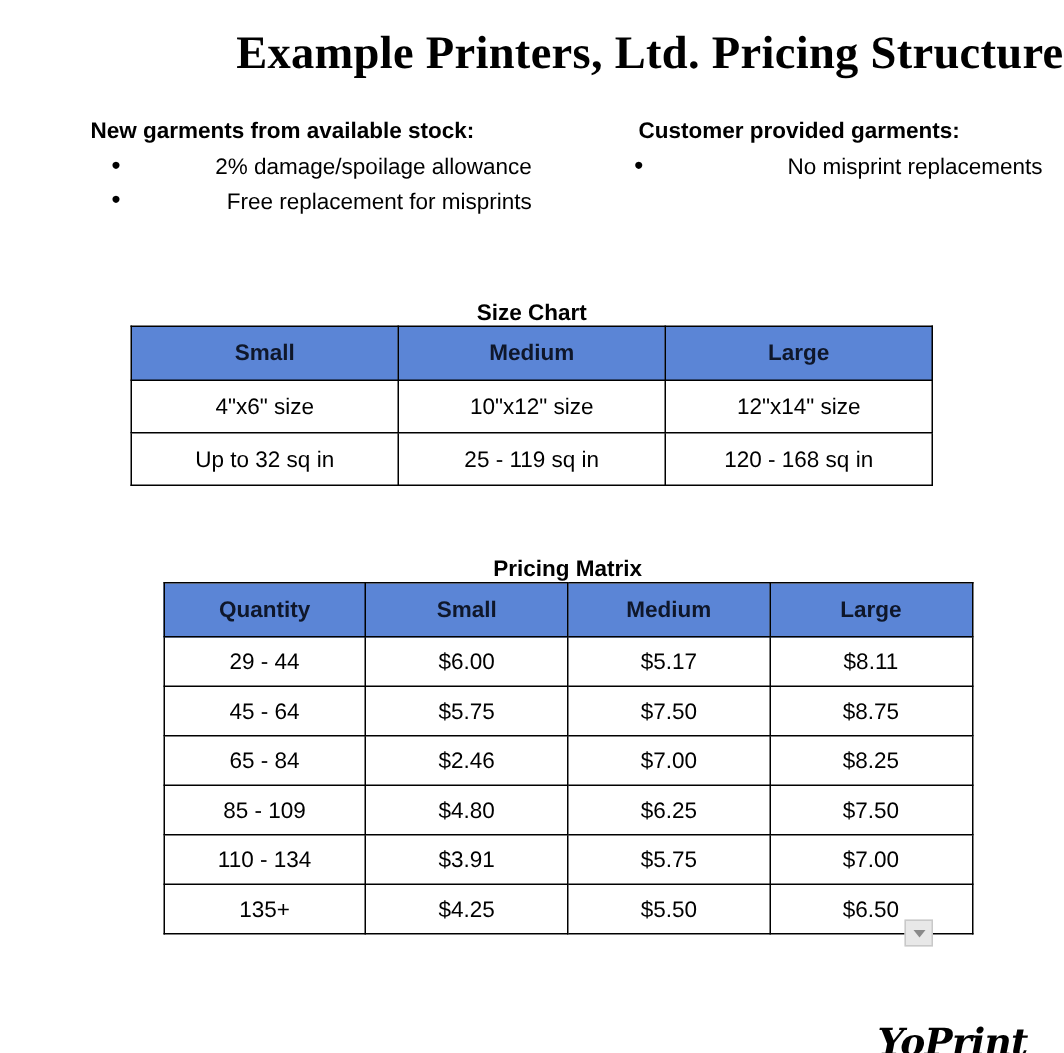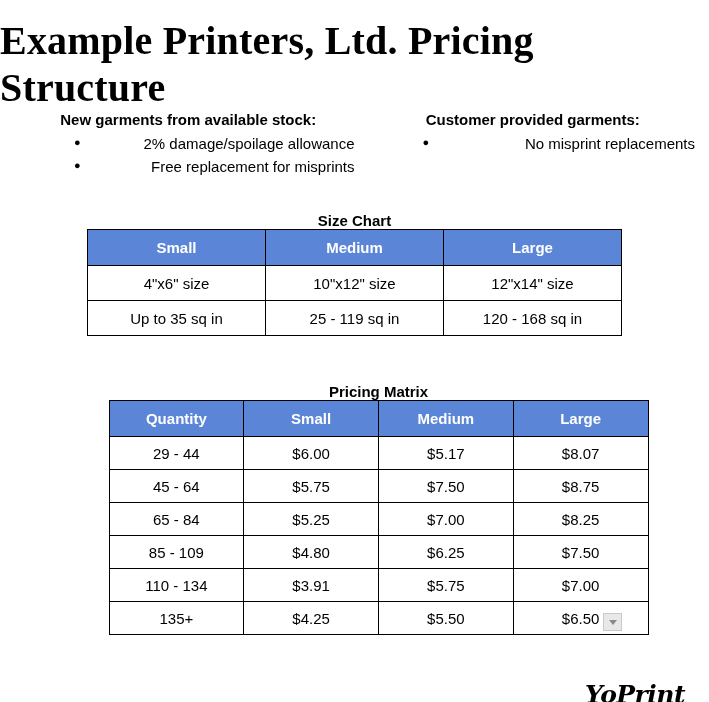--- a/index.html
+++ b/index.html
@@ -17,27 +17,28 @@
   }
   .page {
     width: 709px;
     height: 702px;
     position: relative;
     box-sizing: border-box;
   }
   .title {
     font-family: "Liberation Serif", serif;
     font-weight: bold;
-    font-size: 40px;
-    text-align: left;
+    font-size: 31px;
+    text-align: right;
     margin: 17px 0 0 0;
     letter-spacing: 0.2px;
   }
   .notes {
     display: flex;
+    margin-top: 26px;
     padding: 0 14px;
     box-sizing: border-box;
   }
   .notes-col {
     width: 50%;
     box-sizing: border-box;
   }
   .notes-col.left { padding-left: 8px; }
   .notes-col.right { padding-left: 16px; }
   .notes-head {
@@ -84,31 +85,31 @@
   table td, table th {
     border: 1px solid #000000;
     text-align: center;
     font-size: 15px;
     padding: 0;
     height: 33px;
     vertical-align: middle;
   }
   thead th {
     background: #5b85d6;
-    color: #ffffff;
+    color: #0f172a;
     font-weight: bold;
     height: 35px;
   }
   #size-chart-table { width: 535px; }
   #size-chart-table col { width: 33.333%; }
   #size-chart-table td { height: 34px; }
   #pricing-table { width: 540px; }
   #pricing-table col { width: 25%; }
   #pricing-table td { height: 32px; }
-  .size-chart-block { margin-top: 33px; }
+  .size-chart-block { margin-top: 53px; }
   .pricing-block { margin-top: 47px; margin-left: 48px; }
   .scroll-thumb {
     position: absolute;
     right: 87px;
     bottom: 88px;
     width: 19px;
     height: 18px;
     background: #e8e8e8;
     border: 1px solid #c9c9c9;
     box-sizing: border-box;
@@ -173,21 +174,21 @@
             <th>Large</th>
           </tr>
         </thead>
         <tbody>
           <tr>
             <td>4"x6" size</td>
             <td>10"x12" size</td>
             <td>12"x14" size</td>
           </tr>
           <tr>
-            <td>Up to 35 sq in</td>
+            <td>Up to 32 sq in</td>
             <td>25 - 119 sq in</td>
             <td>120 - 168 sq in</td>
           </tr>
         </tbody>
       </table>
     </div>
   </div>
 
   <div class="pricing-block">
     <div class="section-title">Pricing Matrix</div>
@@ -205,31 +206,31 @@
             <th>Small</th>
             <th>Medium</th>
             <th>Large</th>
           </tr>
         </thead>
         <tbody>
           <tr>
             <td>29 - 44</td>
             <td>$6.00</td>
             <td>$5.17</td>
-            <td>$8.07</td>
+            <td>$8.11</td>
           </tr>
           <tr>
             <td>45 - 64</td>
             <td>$5.75</td>
             <td>$7.50</td>
             <td>$8.75</td>
           </tr>
           <tr>
             <td>65 - 84</td>
-            <td>$5.25</td>
+            <td>$2.46</td>
             <td>$7.00</td>
             <td>$8.25</td>
           </tr>
           <tr>
             <td>85 - 109</td>
             <td>$4.80</td>
             <td>$6.25</td>
             <td>$7.50</td>
           </tr>
           <tr>

